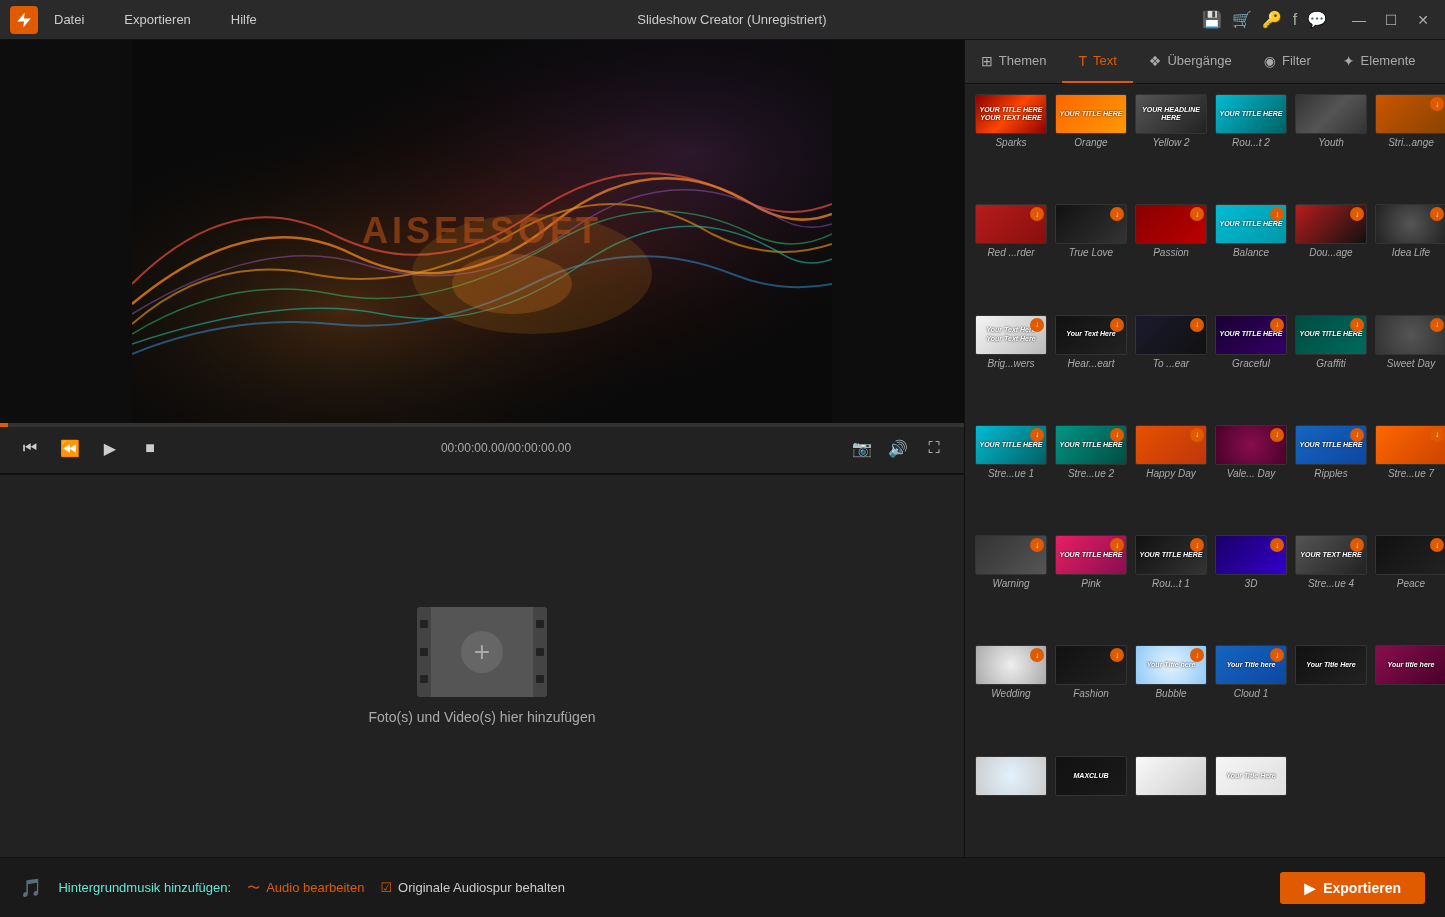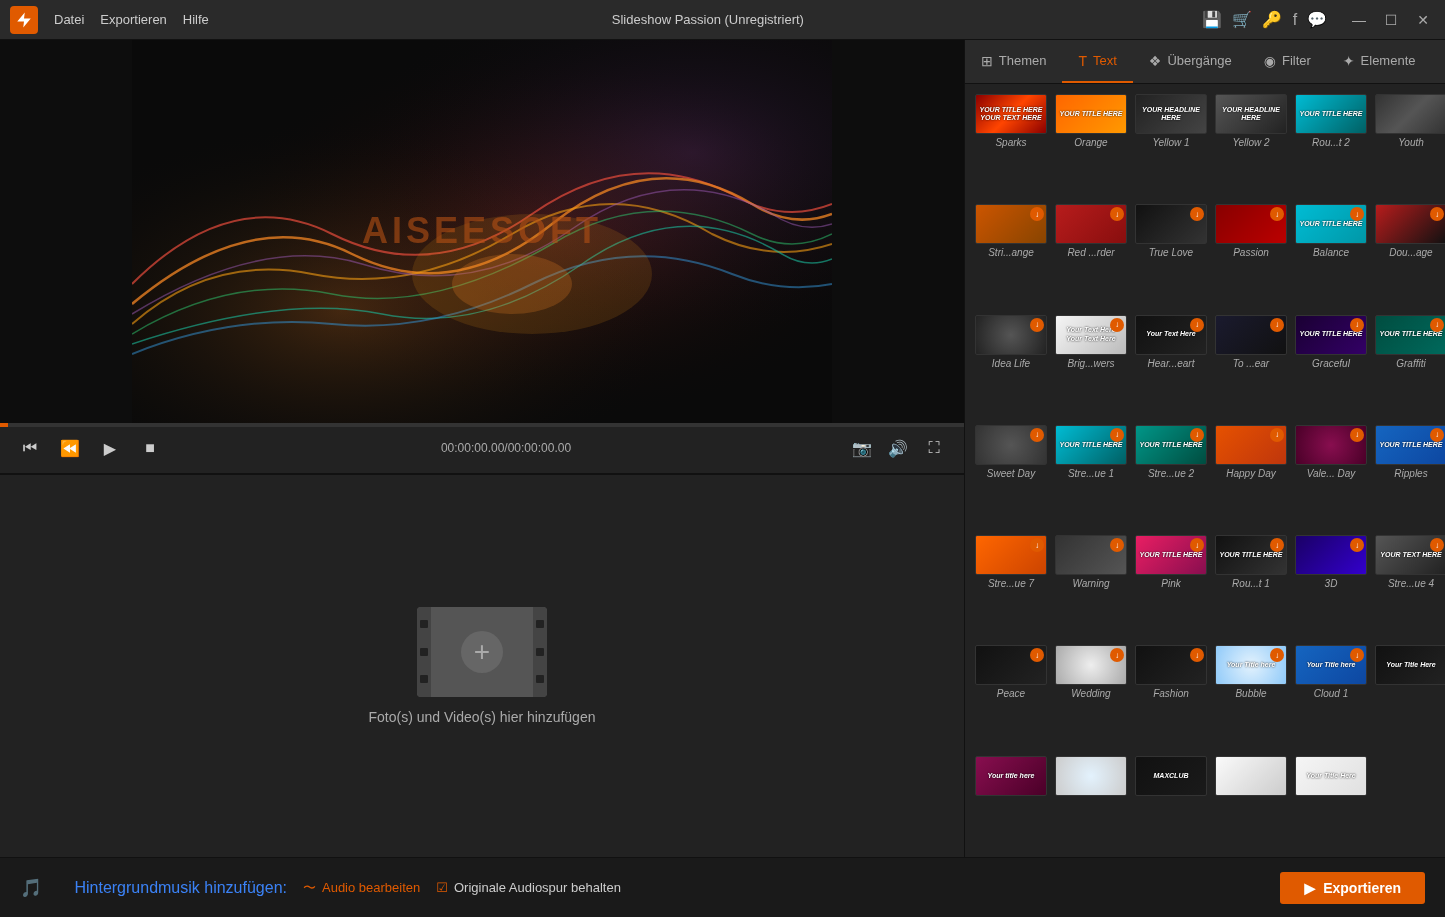--- a/index.html
+++ b/index.html
@@ -10,21 +10,21 @@
       width: 100%; height: 40px; background: #2a2a2a;
       display: flex; align-items: center; padding: 0 10px;
       border-bottom: 1px solid #111;
     }
     #app-logo {
       width: 28px; height: 28px; background: #e05a00;
       border-radius: 4px; display: flex; align-items: center; justify-content: center;
       margin-right: 12px; flex-shrink: 0;
     }
     #app-logo svg { width: 18px; height: 18px; }
-    #menu-bar { display: flex; gap: 8px; }
+    #menu-bar { display: flex; gap: 32px; }
     .menu-item { color: #ccc; font-size: 13px; cursor: pointer; padding: 2px 4px; }
     #app-title { flex: 1; text-align: center; color: #ccc; font-size: 13px; }
     #window-controls { display: flex; gap: 8px; margin-left: auto; }
     .win-btn { width: 24px; height: 24px; display: flex; align-items: center; justify-content: center; cursor: pointer; color: #aaa; font-size: 14px; }
 
     
     #title-icons { display: flex; align-items: center; gap: 10px; margin-right: 20px; }
     .title-icon { color: #aaa; font-size: 16px; cursor: pointer; }
 
     
@@ -180,21 +180,21 @@
       font-size: 28px; color: #aaa; z-index: 1;
     }
     #add-media-label { color: #aaa; font-size: 14px; }
 
     
     #footer {
       height: 60px; background: #1a1a1a; border-top: 1px solid #111;
       display: flex; align-items: center; padding: 0 20px; gap: 16px;
     }
     #music-icon-wrap { color: #e05a00; font-size: 18px; }
-    #music-label { color: #3b82f6; font-size: 16px; white-space: nowrap; margin-left: 16px; }
+    #music-label { color: #5eead4; font-size: 13px; white-space: nowrap; }
     #audio-select {
       flex: 1; max-width: 480px; height: 32px; background: #2a2a2a; border: 1px solid #444;
       color: #ccc; font-size: 13px; padding: 0 10px; border-radius: 3px; cursor: pointer;
       appearance: none; -webkit-appearance: none;
     }
     #audio-select-wrap { position: relative; flex: 1; max-width: 480px; }
     #audio-select-wrap::after { content: '▾'; position: absolute; right: 10px; top: 7px; color: #aaa; pointer-events: none; }
     #audio-edit-btn { color: #e05a00; font-size: 13px; cursor: pointer; white-space: nowrap; display: flex; align-items: center; gap: 6px; }
     #original-audio { display: flex; align-items: center; gap: 6px; color: #ccc; font-size: 13px; cursor: pointer; white-space: nowrap; }
     #original-audio-check { color: #e05a00; }
@@ -222,21 +222,21 @@
   <div id="app-logo">
     <svg viewBox="0 0 24 24" fill="#fff">
         <polygon points="13,2 3,14 12,14 11,22 21,10 12,10"></polygon>
       </svg>
   </div>
   <div id="menu-bar">
     <span class="menu-item">Datei</span>
     <span class="menu-item">Exportieren</span>
     <span class="menu-item">Hilfe</span>
   </div>
-  <div id="app-title">Slideshow Passion (Unregistriert)</div>
+  <div id="app-title">Slideshow Creator (Unregistriert)</div>
   <div id="title-icons">
     <span class="title-icon">💾</span>
     <span class="title-icon">🛒</span>
     <span class="title-icon">🔑</span>
     <span class="title-icon">f</span>
     <span class="title-icon">💬</span>
   </div>
   <div id="window-controls">
     <div class="win-btn">—</div>
     <div class="win-btn">☐</div>
@@ -352,26 +352,20 @@
           </div>
           <div class="thumb-label">Sparks</div>
         </div>
         <div class="gallery-item">
           <div class="thumb-wrap t-orange">
             <div class="thumb-title">YOUR TITLE HERE</div>
           </div>
           <div class="thumb-label">Orange</div>
         </div>
         <div class="gallery-item">
-          <div class="thumb-wrap t-yellow1">
-            <div class="thumb-title">YOUR HEADLINE HERE</div>
-          </div>
-          <div class="thumb-label">Yellow 1</div>
-        </div>
-        <div class="gallery-item">
           <div class="thumb-wrap t-yellow2">
             <div class="thumb-title">YOUR HEADLINE HERE</div>
           </div>
           <div class="thumb-label">Yellow 2</div>
         </div>
         <div class="gallery-item">
           <div class="thumb-wrap t-rout2">
             <div class="thumb-title">YOUR TITLE HERE</div>
           </div>
           <div class="thumb-label">Rou...t 2</div>

